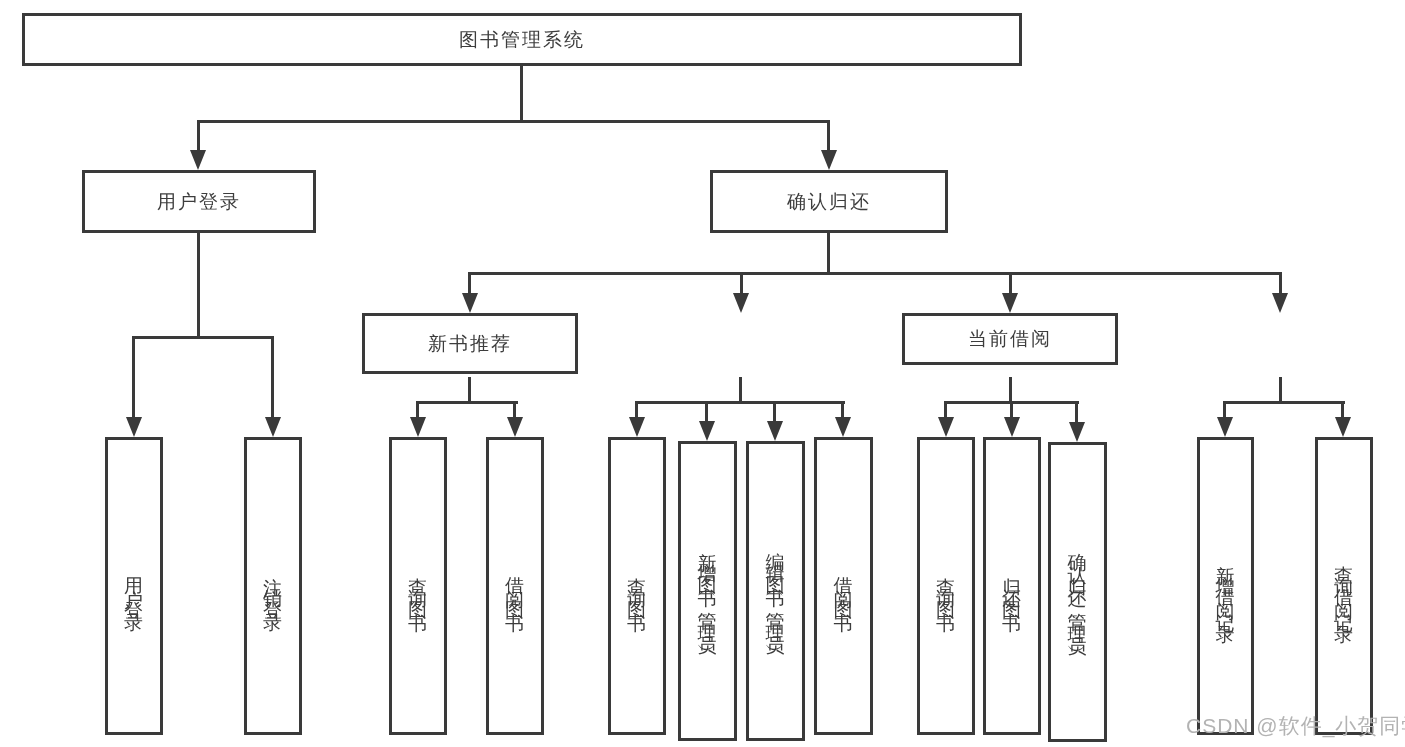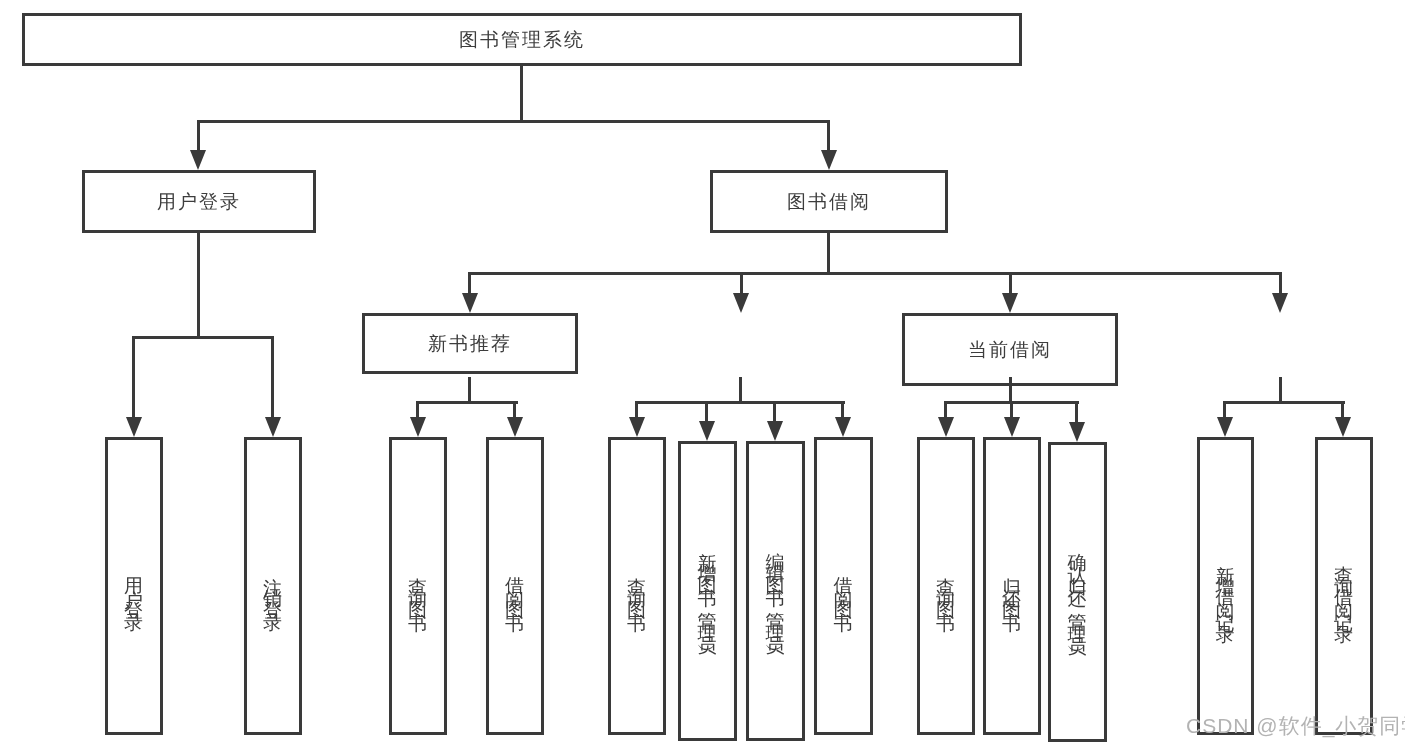--- a/index.html
+++ b/index.html
@@ -45,21 +45,21 @@
   <div class="line" style="left:197px;top:120px;width:633px;height:3px;"></div>
   <div class="line" style="left:197px;top:120px;width:3px;height:32px;"></div>
   <div class="arrow" style="left:190px;top:150px;"></div>
   <div class="line" style="left:827px;top:120px;width:3px;height:32px;"></div>
   <div class="arrow" style="left:821px;top:150px;"></div>
 
   <div class="hbox" style="left:82px;top:170px;width:234px;height:63px;">
     <span>用户登录</span>
   </div>
   <div class="hbox" style="left:710px;top:170px;width:238px;height:63px;">
-    <span>图书借阅</span>
+    <span>确认归还</span>
   </div>
 
   <div class="line" style="left:197px;top:233px;width:3px;height:103px;"></div>
   <div class="line" style="left:132px;top:336px;width:142px;height:3px;"></div>
   <div class="line" style="left:132px;top:336px;width:3px;height:83px;"></div>
   <div class="arrow" style="left:126px;top:417px;"></div>
   <div class="line" style="left:271px;top:336px;width:3px;height:83px;"></div>
   <div class="arrow" style="left:265px;top:417px;"></div>
 
   <div class="line" style="left:827px;top:233px;width:3px;height:39px;"></div>
@@ -69,21 +69,21 @@
   <div class="line" style="left:740px;top:272px;width:3px;height:23px;"></div>
   <div class="arrow" style="left:733px;top:293px;"></div>
   <div class="line" style="left:1009px;top:272px;width:3px;height:23px;"></div>
   <div class="arrow" style="left:1002px;top:293px;"></div>
   <div class="line" style="left:1279px;top:272px;width:3px;height:23px;"></div>
   <div class="arrow" style="left:1272px;top:293px;"></div>
 
   <div class="hbox" style="left:362px;top:313px;width:216px;height:61px;">
     <span>新书推荐</span>
   </div>
-  <div class="hbox" style="left:902px;top:313px;width:216px;height:73px;">
+  <div class="hbox" style="left:902px;top:313px;width:216px;height:52px;">
     <span>当前借阅</span>
   </div>
 
   <div class="line" style="left:468px;top:377px;width:3px;height:27px;"></div>
   <div class="line" style="left:416px;top:401px;width:102px;height:3px;"></div>
   <div class="line" style="left:416px;top:401px;width:3px;height:18px;"></div>
   <div class="arrow" style="left:410px;top:417px;"></div>
   <div class="line" style="left:513px;top:401px;width:3px;height:18px;"></div>
   <div class="arrow" style="left:507px;top:417px;"></div>
 

